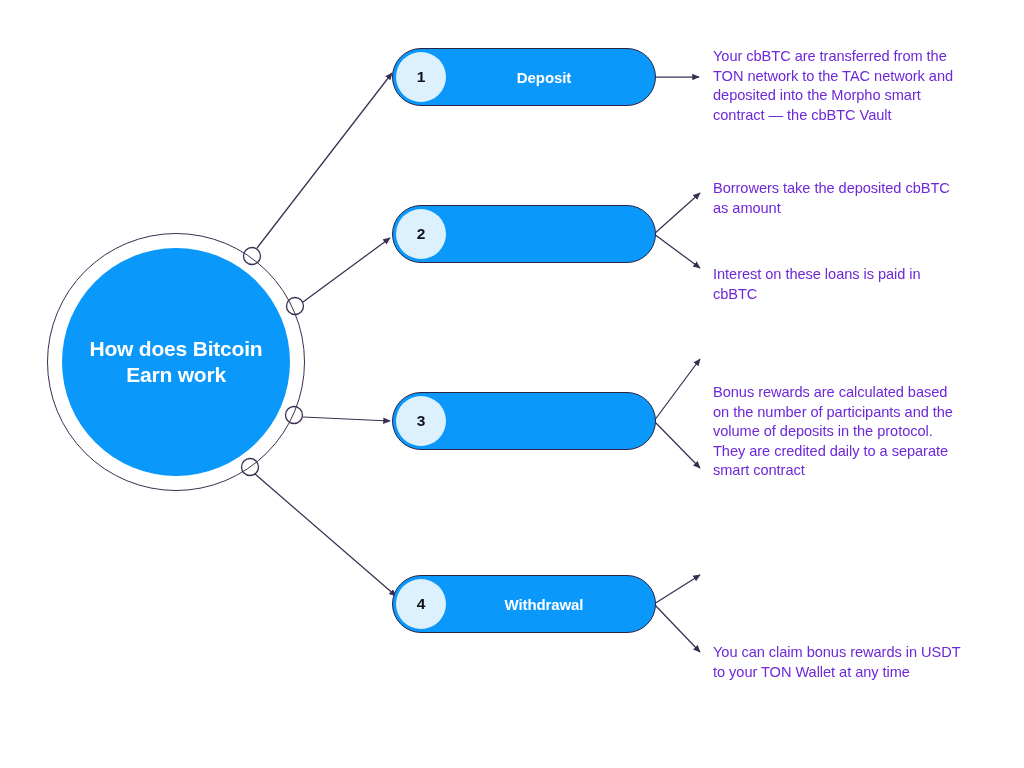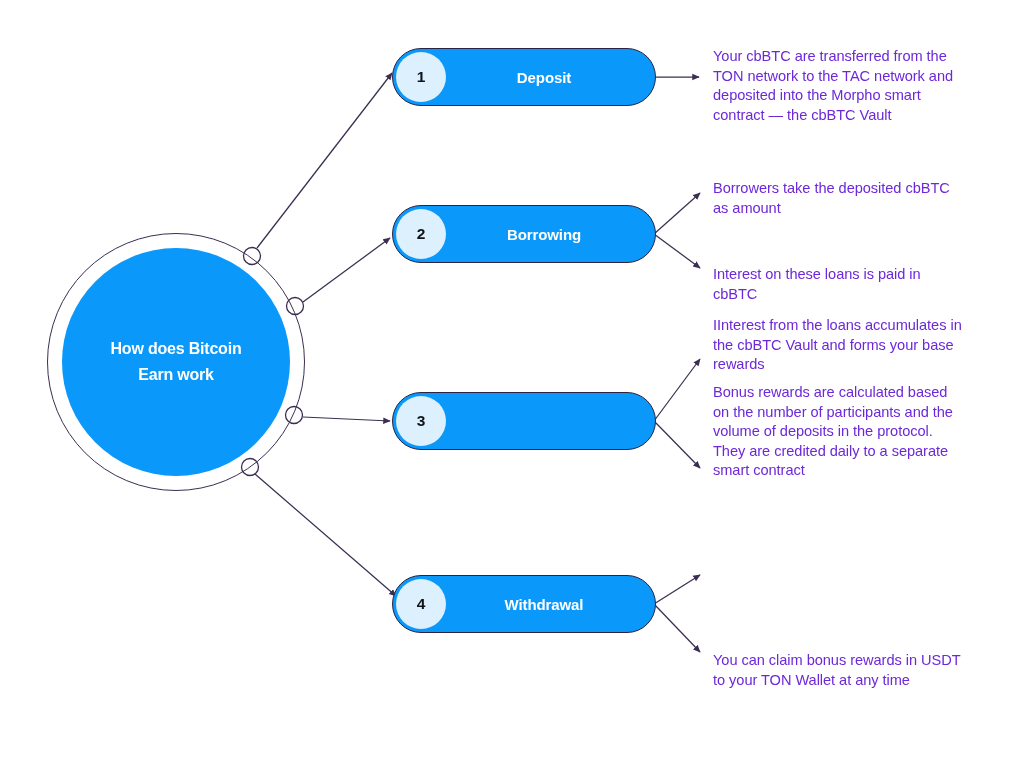--- a/index.html
+++ b/index.html
@@ -42,21 +42,21 @@
     left: 62px; top: 248px;
     width: 228px; height: 228px;
     border-radius: 50%;
     background: #0b98fb;
     display: flex;
     align-items: center;
     justify-content: center;
   }
   .hub-label {
     color: #ffffff;
-    font-size: 16px;
+    font-size: 21px;
     font-weight: bold;
     line-height: 26px;
     text-align: center;
     letter-spacing: -0.2px;
     width: 190px;
     white-space: pre-line;
   }
 
   
   .pill {
@@ -148,30 +148,28 @@
   </div>
 
   <div class="pill" style="left:392px; top:48px;">
     <div class="pill-badge">1</div>
     <div class="pill-title">Deposit</div>
   </div>
   <div class="note" style="left:713px; top:47px; width:250px;">Your cbBTC are transferred from the TON network to the TAC network and deposited into the Morpho smart contract — the cbBTC Vault</div>
 
   <div class="pill" style="left:392px; top:205px;">
     <div class="pill-badge">2</div>
-    <div class="pill-title">Borrowing</div>
   </div>
   <div class="note" style="left:713px; top:179px; width:248px;">Borrowers take the deposited cbBTC as amount</div>
   <div class="note" style="left:713px; top:238px; width:248px;margin-top:27px;">Interest on these loans is paid in cbBTC</div>
 
   <div class="pill" style="left:392px; top:392px;">
     <div class="pill-badge">3</div>
   </div>
-  <div class="note" style="left:713px; top:316px; width:252px;">IInterest from the loans accumulates in the cbBTC Vault and forms your base rewards</div>
   <div class="note" style="left:713px; top:383px; width:252px;">Bonus rewards are calculated based on the number of participants and the volume of deposits in the protocol. They are credited daily to a separate smart contract</div>
 
   <div class="pill" style="left:392px; top:575px;">
     <div class="pill-badge">4</div>
     <div class="pill-title">Withdrawal</div>
   </div>
-  <div class="note" style="left:713px; top:643px; width:250px;margin-top:8px;">You can claim bonus rewards in USDT to your TON Wallet at any time</div>
+  <div class="note" style="left:713px; top:643px; width:250px;">You can claim bonus rewards in USDT to your TON Wallet at any time</div>
 
 </div>
 
 </body></html>

